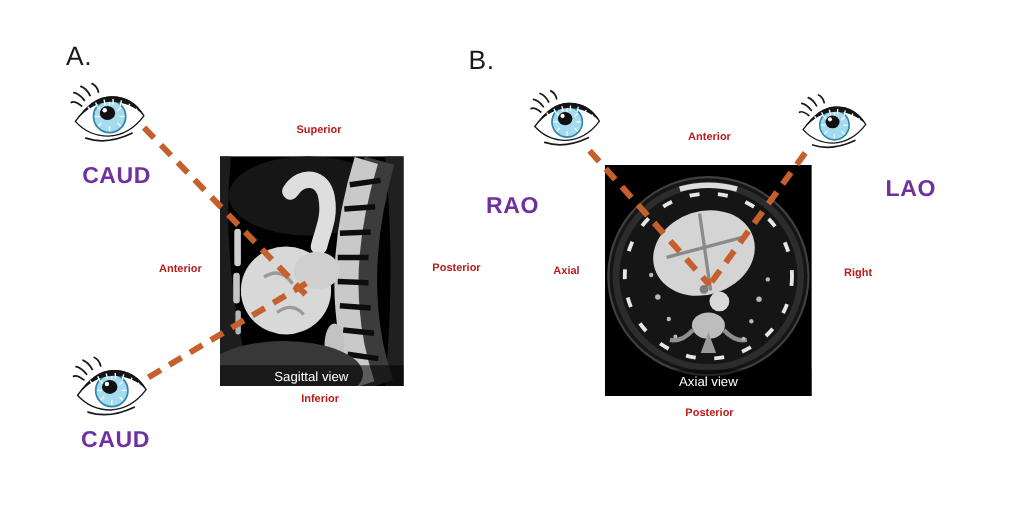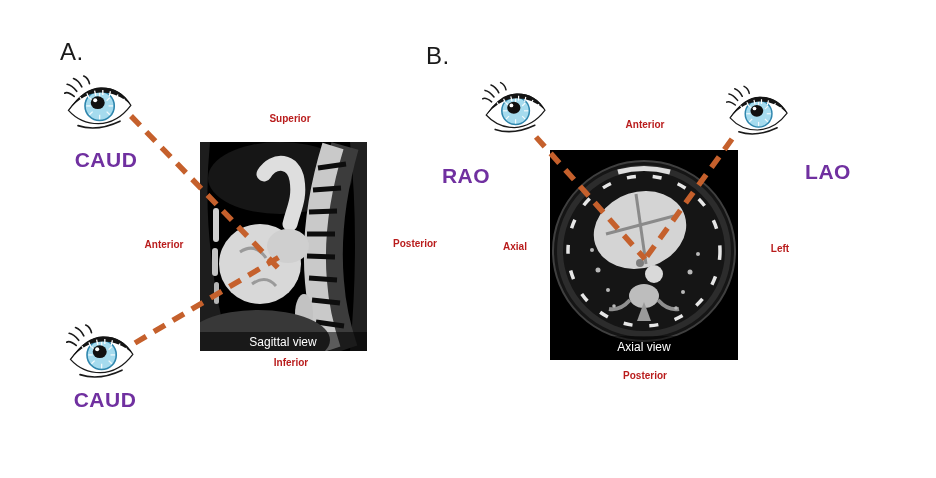--- a/index.html
+++ b/index.html
@@ -167,21 +167,21 @@
         <path d="M36,29 L39,36"></path>
         <path d="M48,25 L50,33"></path>
         <path d="M61,24 L61,32"></path>
       <path d="M73,26 L71,34"></path>
         <path d="M85,31 L81,38"></path>
         <path d="M95,38 L90,44"></path>
     </g>
     <path d="M22,80 Q52,90 88,73" fill="none" stroke="#1a1a1a" stroke-width="2.6" stroke-linecap="round"></path>
   </svg>
 
-  <div class="proj-label" style="left:466px;top:164px">RAO</div>
+  <div class="proj-label" style="left:466px;top:176px">RAO</div>
 
   <svg class="eye" style="left:726px;top:85px" width="64" height="54" viewBox="0 0 110 92" aria-hidden="true">
     <g stroke="#1a1a1a" stroke-width="2.6" fill="none" stroke-linecap="round">
       <path d="M16,34 Q6,26 1,29"></path>
         <path d="M20,26 Q12,16 5,15"></path>
       <path d="M28,19 Q23,9 15,6"></path>
         <path d="M40,14 Q38,5 31,2"></path>
     </g>
     <path d="M7,56 Q32,22 58,21 Q88,20 105,48 Q84,76 54,77 Q26,77 7,56 Z" fill="#ffffff" stroke="#1a1a1a" stroke-width="2"></path>
     <circle cx="56" cy="49" r="23" fill="#a5dbee" stroke="#2f86ad" stroke-width="2.5"></circle>
@@ -207,21 +207,21 @@
         <path d="M85,31 L81,38"></path>
         <path d="M95,38 L90,44"></path>
     </g>
     <path d="M22,80 Q52,90 88,73" fill="none" stroke="#1a1a1a" stroke-width="2.6" stroke-linecap="round"></path>
   </svg>
 
   <div class="proj-label" style="left:828px;top:160px">LAO</div>
 
   <div class="dir-label" style="left:645px;top:119px">Anterior</div>
   <div class="dir-label" style="left:515px;top:241px">Axial</div>
-  <div class="dir-label" style="left:780px;top:243px">Left</div>
+  <div class="dir-label" style="left:780px;top:243px">Right</div>
   <div class="dir-label" style="left:645px;top:370px">Posterior</div>
 
   <svg class="ct" style="left:550px;top:150px" width="188" height="210" viewBox="0 0 188 210">
     <rect width="188" height="210" fill="#000000"></rect>
     <ellipse cx="94" cy="101" rx="91" ry="90" fill="#151515" stroke="#3f3f3f" stroke-width="2"></ellipse>
     <ellipse cx="94" cy="101" rx="84" ry="83" fill="none" stroke="#2c2c2c" stroke-width="6"></ellipse>
     <ellipse cx="94" cy="101" rx="76" ry="75" fill="none" stroke="#e6e6e6" stroke-width="3.5" stroke-dasharray="9 17"></ellipse>
     <path d="M68,22 Q94,15 120,22" stroke="#dddddd" stroke-width="5" fill="none"></path>
     <g transform="rotate(-18 90 80)">
       <ellipse cx="90" cy="80" rx="47" ry="38" fill="#d4d4d4"></ellipse>

